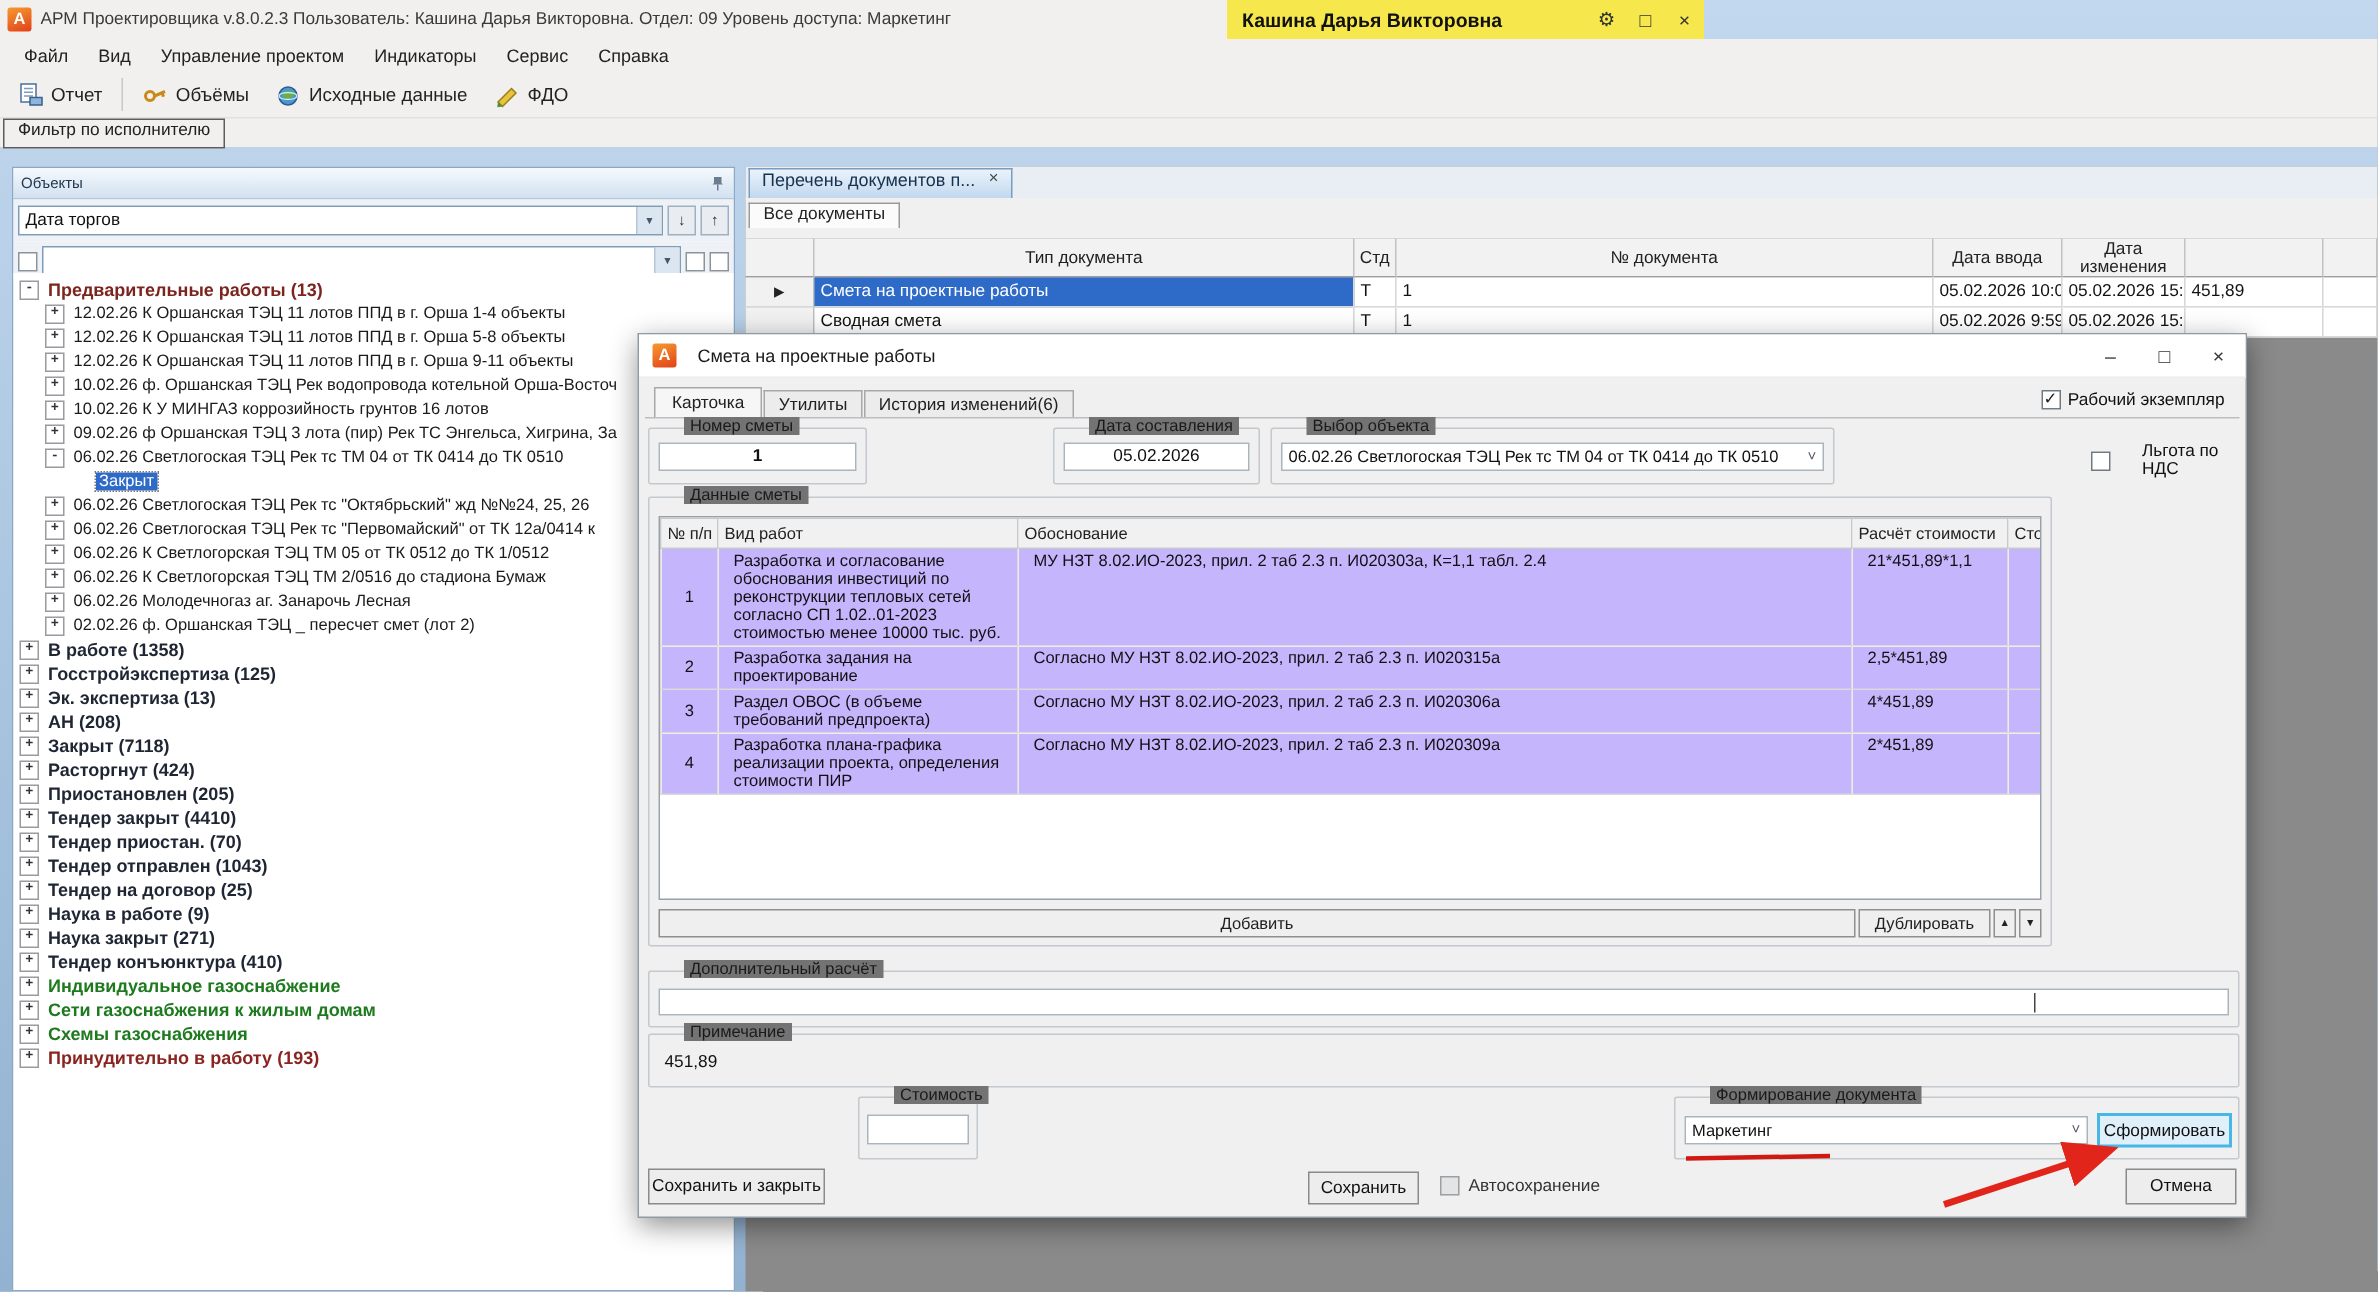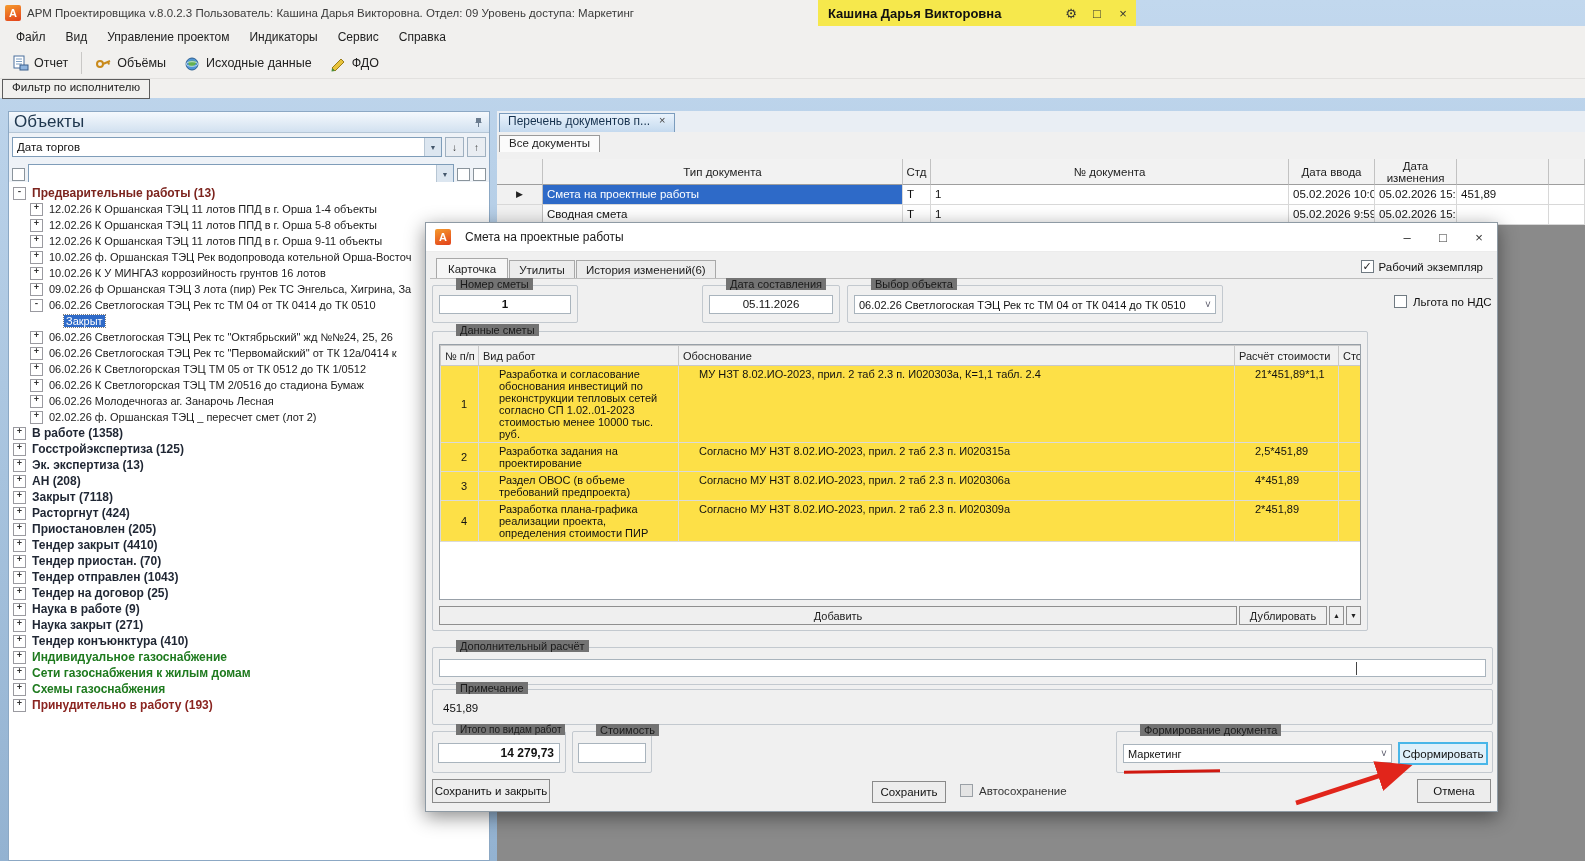--- a/index.html
+++ b/index.html
@@ -26,21 +26,21 @@
   .tool-btn{display:flex;align-items:center;gap:5px;padding:3px 7px;font-size:12.5px;color:#222;cursor:pointer;border:1px solid transparent;}
   .tool-sep{width:1px;height:22px;background:#c9c8c6;margin:0 3px;}
   .ticon{width:17px;height:17px;flex:none;}
   
   .filterrow{position:absolute;left:0;top:79px;width:1585px;height:19px;background:#f1f0ee;}
   .filter-btn{position:absolute;left:2px;top:0;height:17px;border:1px solid #5c5c5c;background:#f1f0ee;
     font-size:11.5px;color:#222;padding:1px 9px 0 9px;cursor:pointer;}
   
   .objects-panel{position:absolute;left:8px;top:111px;width:482px;height:750px;background:#fff;border:1px solid #8ca8c4;box-sizing:border-box;}
   .obj-header{height:20px;background:linear-gradient(180deg,#f5f9fd,#d2e1f0);border-bottom:1px solid #b5c6d6;
-    display:flex;align-items:center;padding:0 5px;font-size:17px;color:#20384f;justify-content:flex-end;}
+    display:flex;align-items:center;padding:0 5px;font-size:10px;color:#20384f;justify-content:flex-end;}
   .obj-header .sp{flex:1;}
   .obj-row1,.obj-row2{background:#eef2f7;display:flex;align-items:center;padding:2px 3px;gap:3px;}
   .obj-row1{height:24px;}
   .obj-row2{height:22px;border-bottom:1px solid #d7dee6;}
   .combo{flex:1;height:18px;background:#fff;border:1px solid #7f9db9;display:flex;align-items:center;font-size:11.5px;color:#111;}
   .combo .cval{flex:1;padding:0 4px;white-space:nowrap;overflow:hidden;}
   .combo .carrow{width:16px;height:100%;background:#dce6f0;border-left:1px solid #b7c6d4;display:flex;align-items:center;justify-content:center;font-size:7px;color:#44576b;}
   .sqbtn{width:17px;height:18px;background:#e9edf2;border:1px solid #9fb0c0;display:flex;align-items:center;justify-content:center;font-size:10px;color:#333;cursor:pointer;flex:none;}
   .mini-cb{width:11px;height:11px;border:1px solid #8a949c;background:#fff;flex:none;}
   .tree{position:absolute;left:0;top:70px;right:0;bottom:0;overflow:hidden;padding-top:3px;background:#fff;}
@@ -89,27 +89,27 @@
   .grp>.glabel{position:absolute;top:-8px;left:23px;background:#737373;padding:0 4px;font-size:11px;color:#1a1a1a;white-space:nowrap;}
   .field{background:#fff;border:1px solid #a9b4bd;font-size:11.5px;color:#111;box-sizing:border-box;}
   .fs-number{left:6px;top:62px;width:146px;height:38px;}
   .fs-number .field{position:absolute;left:6px;right:6px;top:9px;height:19px;text-align:center;font-weight:bold;line-height:17px;}
   .fs-date{left:276px;top:62px;width:138px;height:38px;}
   .fs-date .field{position:absolute;left:6px;right:6px;top:9px;height:19px;text-align:center;line-height:17px;}
   .fs-object{left:421px;top:62px;width:376px;height:38px;}
   .sel-field{position:absolute;left:6px;right:6px;top:9px;height:19px;display:flex;align-items:center;}
   .sel-field .cval{flex:1;padding:0 4px;font-size:11px;white-space:nowrap;overflow:hidden;}
   .sel-field .chev{width:14px;text-align:center;font-size:10px;color:#556;}
-  .cb-vat{position:absolute;left:968px;top:72px;display:flex;align-items:center;gap:6px;font-size:11.5px;color:#111;}
+  .cb-vat{position:absolute;left:968px;top:72px;display:flex;align-items:center;gap:21px;font-size:11.5px;color:#111;}
   
   .fs-estimate{left:6px;top:108px;width:936px;height:300px;}
   .est-box{position:absolute;left:6px;right:6px;top:12px;bottom:30px;border:1px solid #98a0a8;background:#fff;overflow:hidden;}
   table.est{width:100%;border-collapse:collapse;table-layout:fixed;font-size:11px;}
   table.est th{background:#f1f1f1;border:1px solid #c9c9c9;font-weight:normal;text-align:left;padding:2px 4px;height:15px;font-size:11px;color:#222;overflow:hidden;white-space:nowrap;}
-  table.est td{border:1px solid #dadada;vertical-align:top;padding:2px 20px;background:#fde047;color:#111;overflow:hidden;}
+  table.est td{border:1px solid #dadada;vertical-align:top;padding:2px 10px;background:#c4b5fd;color:#111;overflow:hidden;}
   td.c-num{text-align:center;vertical-align:middle !important;}
   td.c-cost{text-align:right;vertical-align:middle !important;white-space:nowrap;}
   td.c-del{background:#f0f0f0;border:1px solid #b9b9b9;color:#c00000;font-weight:bold;text-align:center;vertical-align:middle !important;cursor:pointer;}
   .est-buttons{position:absolute;left:6px;right:6px;bottom:5px;height:19px;display:flex;gap:2px;}
   .btn{background:#efefef;border:1px solid #8f8f8f;font-size:11px;color:#222;display:flex;align-items:center;justify-content:center;cursor:pointer;box-sizing:border-box;}
   .btn-add{flex:1;}
   .btn-dup{width:88px;}
   .btn-ud{width:15px;font-size:7px;}
   
   .fs-extra{left:6px;top:424px;width:1061px;height:38px;}
@@ -469,21 +469,21 @@
       </span>
     <span>Рабочий экземпляр</span>
   </div>
 
   <div class="grp fs-number">
     <span class="glabel">Номер сметы</span>
     <div class="field">1</div>
   </div>
   <div class="grp fs-date">
     <span class="glabel">Дата составления</span>
-    <div class="field">05.11.2026</div>
+    <div class="field">05.02.2026</div>
   </div>
   <div class="grp fs-object">
     <span class="glabel">Выбор объекта</span>
     <div class="field sel-field">
       <span class="cval">06.02.26 Светлогоская ТЭЦ  Рек тс ТМ 04 от ТК 0414 до ТК 0510</span>
       <span class="chev">˅</span>
     </div>
   </div>
   <div class="cb-vat">
     <span class="cb"></span>
@@ -566,24 +566,20 @@
     <div class="field" style="position:absolute;">
       <span class="caret"></span>
     </div>
   </div>
 
   <div class="grp fs-note">
     <span class="glabel">Примечание</span>
     <div class="field">451,89</div>
   </div>
 
-  <div class="grp fs-total">
-    <span class="glabel">Итого по видам работ</span>
-    <div class="field">14 279,73</div>
-  </div>
   <div class="grp fs-cost">
     <span class="glabel">Стоимость</span>
     <div class="field"></div>
   </div>
 
   <div class="grp fs-formation">
     <span class="glabel">Формирование документа</span>
     <div class="field sel-field">
       <span class="cval">Маркетинг</span>
       <span class="chev">˅</span>

